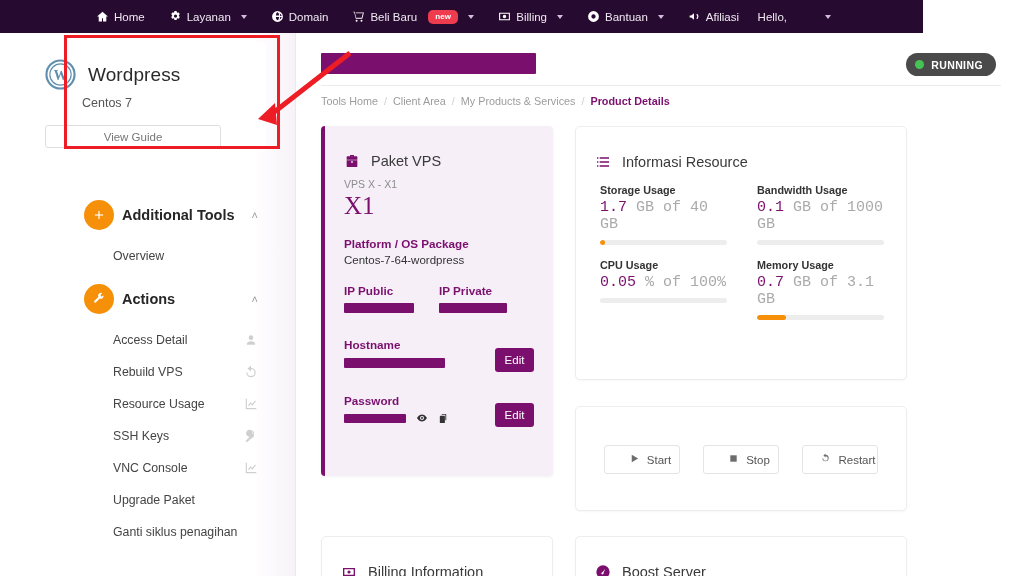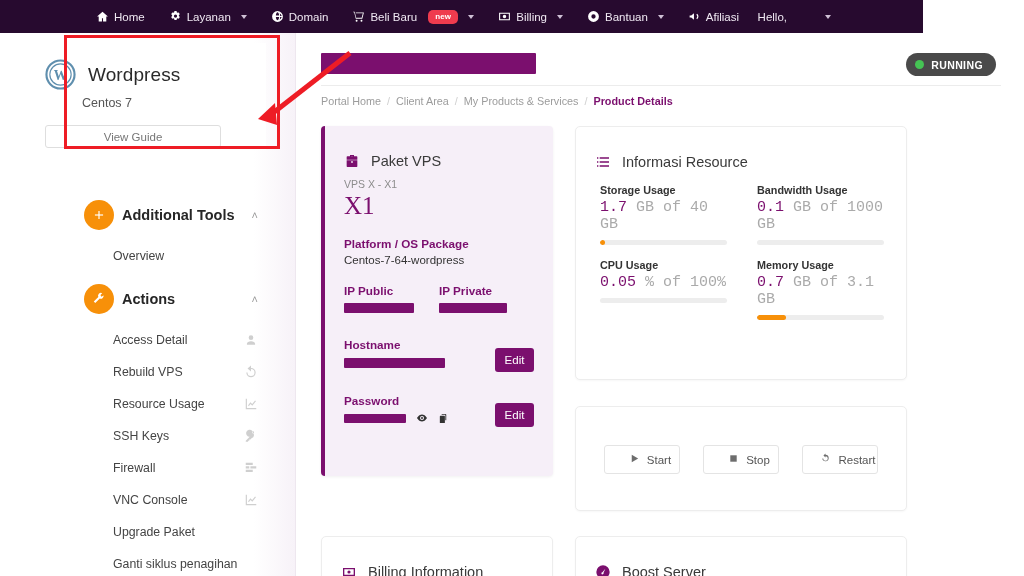--- a/index.html
+++ b/index.html
@@ -295,26 +295,20 @@
                   <path d="M7 14l4-5 3 3 5-6 1.5 1.2-6.3 7.6-3-3-3 4z"></path>
                 </svg></span>
           </div>
           <div class="menu-item">
             <span>SSH Keys</span>
             <span class="mi-icon"><svg viewBox="0 0 24 24">
                   <path d="M14 3a6 6 0 1 0-4.2 10.2L3 20v2h4v-2h2v-2h2l2-2a6 6 0 0 0 1-11zm1.5 4.5a1.8 1.8 0 1 1 0-3.6 1.8 1.8 0 0 1 0 3.6z"></path>
                 </svg></span>
           </div>
           <div class="menu-item">
-            <span>Firewall</span>
-            <span class="mi-icon"><svg viewBox="0 0 24 24">
-                  <path d="M3 3h12v4H3V3zm0 6h6v4H3V9zm8 0h10v4H11V9zM3 15h12v4H3v-4z"></path>
-                </svg></span>
-          </div>
-          <div class="menu-item">
             <span>VNC Console</span>
             <span class="mi-icon"><svg viewBox="0 0 24 24">
                   <path d="M3 3h2v16h16v2H3z"></path>
                   <path d="M7 14l4-5 3 3 5-6 1.5 1.2-6.3 7.6-3-3-3 4z"></path>
                 </svg></span>
           </div>
           <div class="menu-item">
             <span>Upgrade Paket</span>
           </div>
           <div class="menu-item">
@@ -329,21 +323,21 @@
       <div class="redact page-title-redact"></div>
 
       <div class="status-pill">
         <span class="status-dot"></span>
         <span>RUNNING</span>
       </div>
 
       <div class="bc-rule"></div>
 
       <div class="breadcrumb">
-        <span class="bc-link">Portal Home</span>
+        <span class="bc-link">Tools Home</span>
         <span class="bc-sep">/</span>
         <span class="bc-link">Client Area</span>
         <span class="bc-sep">/</span>
         <span class="bc-link">My Products &amp; Services</span>
         <span class="bc-sep">/</span>
         <span class="bc-active">Product Details</span>
       </div>
 
       <div class="vps-card">
         <div class="card-head">

